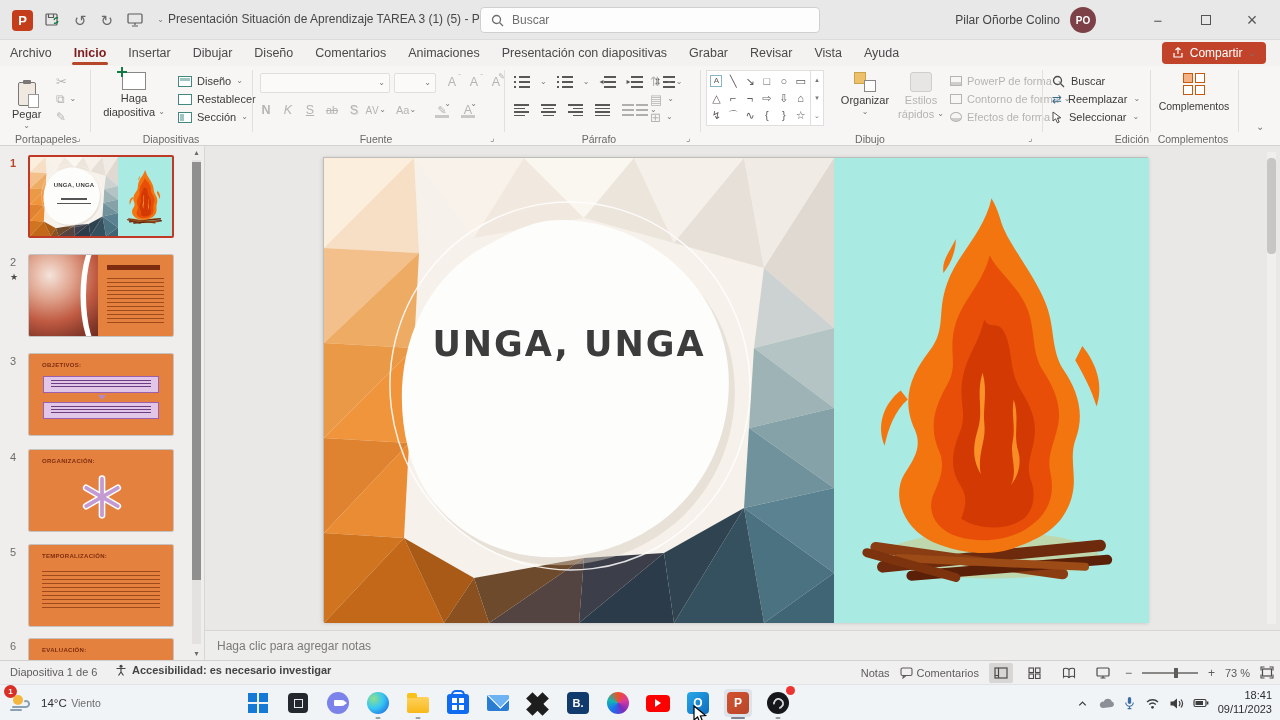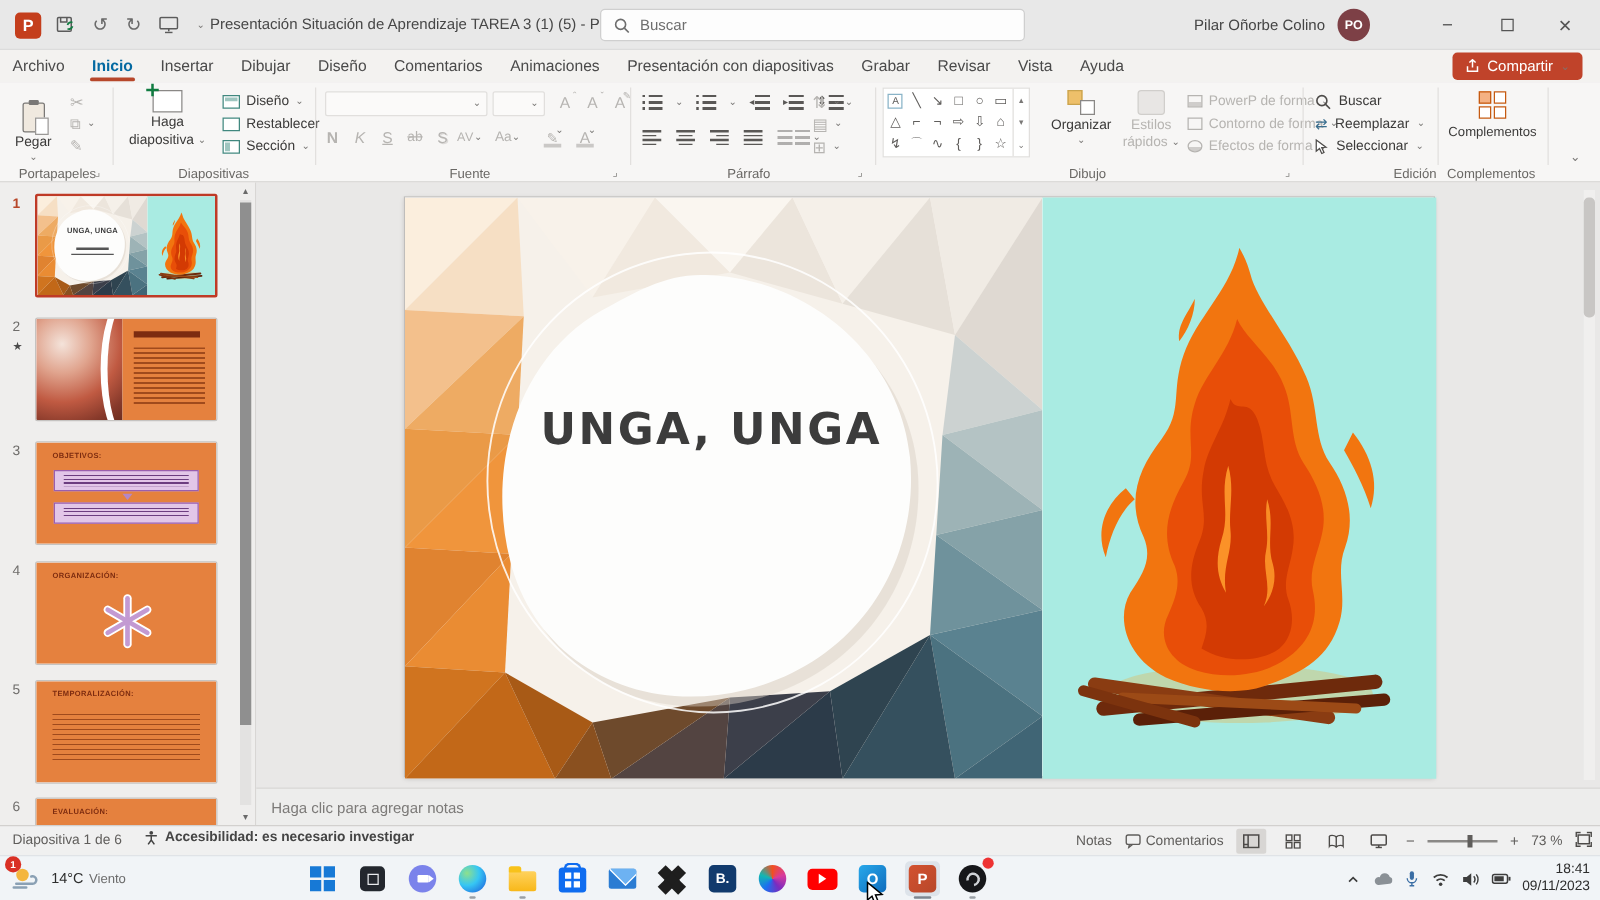--- a/index.html
+++ b/index.html
@@ -21,21 +21,21 @@
   #tb-avatar{position:absolute;right:184px;top:7px;width:26px;height:26px;border-radius:50%;background:#7d4046;color:#fff;
     font-size:10px;display:flex;align-items:center;justify-content:center;font-weight:bold}
   .winctl{position:absolute;top:0;width:44px;height:40px;display:flex;align-items:center;justify-content:center;color:#555;font-size:15px}
   #btn-min{right:100px}#btn-max{right:52px}#btn-close{right:6px;font-size:18px}
   .restore-box{width:10px;height:10px;border:1px solid #555}
 
   
   #menubar{position:absolute;left:0;top:40px;width:1280px;height:26px;background:#f3f2f0}
   #tabs{position:absolute;left:10px;top:0;height:26px;display:flex;gap:22px;align-items:center}
   .tab{font-size:12.5px;color:#4a4a4a;position:relative;cursor:default}
-  .tab.active{color:#0369a1;font-weight:bold}
+  .tab.active{color:#7f1d1d;font-weight:bold}
   .tab.active::after{content:"";position:absolute;left:-2px;right:-2px;bottom:-5px;height:3px;background:#b7472a;border-radius:2px}
   #share-btn{position:absolute;right:14px;top:2px;height:22px;background:#c0432a;border-radius:4px;color:#fff;
     display:flex;align-items:center;gap:6px;padding:0 10px;font-size:12px}
   #share-btn .car{font-size:9px;opacity:.9}
 
   
   #ribbon{position:absolute;left:0;top:66px;width:1280px;height:80px;background:#f7f6f5;border-bottom:1px solid #d4d2d0}
   .gsep{position:absolute;top:4px;width:1px;height:62px;background:#e2e0de}
   .glabel{position:absolute;top:67px;font-size:10.5px;color:#6a6865;text-align:center}
   .launch{position:absolute;top:67px;font-size:9px;color:#8a8886}

